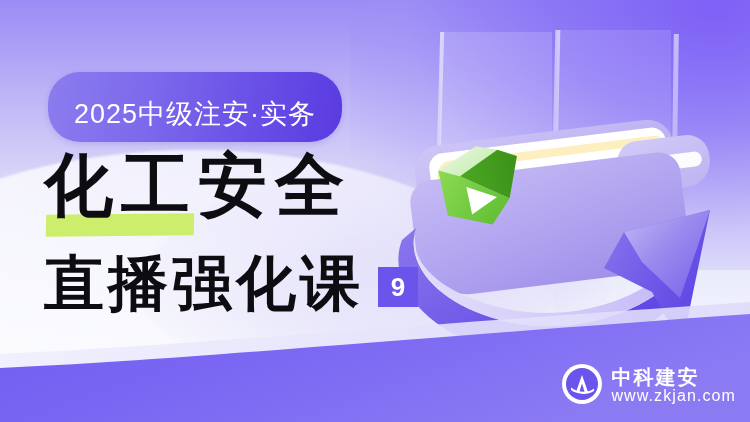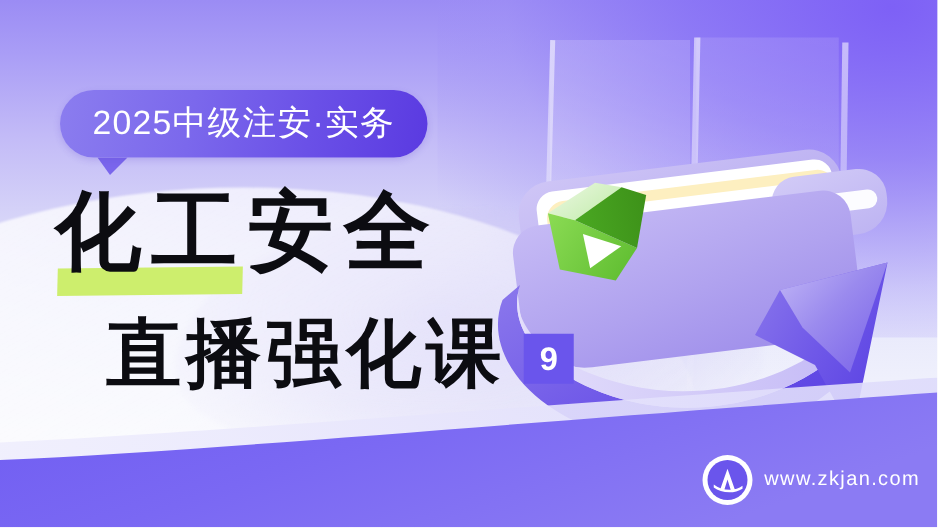--- a/index.html
+++ b/index.html
@@ -117,21 +117,21 @@
 
   
   #cube { position:absolute; left:46px; top:28px; width:90px; height:92px; transform:rotate(-12deg); }
 
   
   #bottom-band { position:absolute; left:0; bottom:0; width:750px; height:120px; }
 
   
   #badge-pill {
     position:absolute; left:48px; top:72px;
-    padding:8px 26px 10px 26px;
+    padding:24px 26px 10px 26px;
     border-radius:32px;
     background:linear-gradient(100deg,#8b7def 0%,#7b68ec 36%,#6a50e7 68%,#5a3ae1 100%);
     color:#ffffff;
     font-size:27px; line-height:36px;
     letter-spacing:1px;
     white-space:nowrap;
     box-shadow:0 2px 6px rgba(80,50,200,.18);
   }
   #badge-pill-tail {
     position:absolute; left:78px; top:126px;
@@ -156,21 +156,20 @@
     position:absolute; left:46px; top:214px;
     width:148px; height:22px;
     background:#cdee6d;
     transform:skewX(-2deg) rotate(-0.6deg);
     z-index:5;
   }
   #headline-line-2-wrap {
     position:absolute; left:44px; top:248px;
     display:flex; align-items:center; gap:14px;
     z-index:6;
-    margin-left:41px;
   }
   #headline-line-2 {
     font-family:"DejaVu Sans","Liberation Sans",sans-serif;
     font-weight:bold;
     font-size:60px; line-height:70px;
     letter-spacing:4px;
     color:#0c0c11;
     white-space:nowrap;
   }
   #episode-badge {
@@ -307,17 +306,18 @@
 
   <div id="brand">
     <div id="brand-mark">
       <svg width="34" height="34" viewBox="0 0 34 34">
         <circle cx="17" cy="17" r="16" fill="#6a55ec"></circle>
         <path d="M11,25 L17,8 L23,25 L19.6,25 L17,16.5 L14.4,25 Z" fill="#ffffff"></path>
         <path d="M6,20.5 C12,25.5 23,26.5 29,21.5 L29,24 C22,28.6 11.5,27.3 6,23 Z" fill="#ffffff"></path>
       </svg>
     </div>
     <div id="brand-text">
+      <div id="brand-name">中科建安</div>
       <div id="brand-url">www.zkjan.com</div>
     </div>
   </div>
 
 </div>
 
 </body></html>

